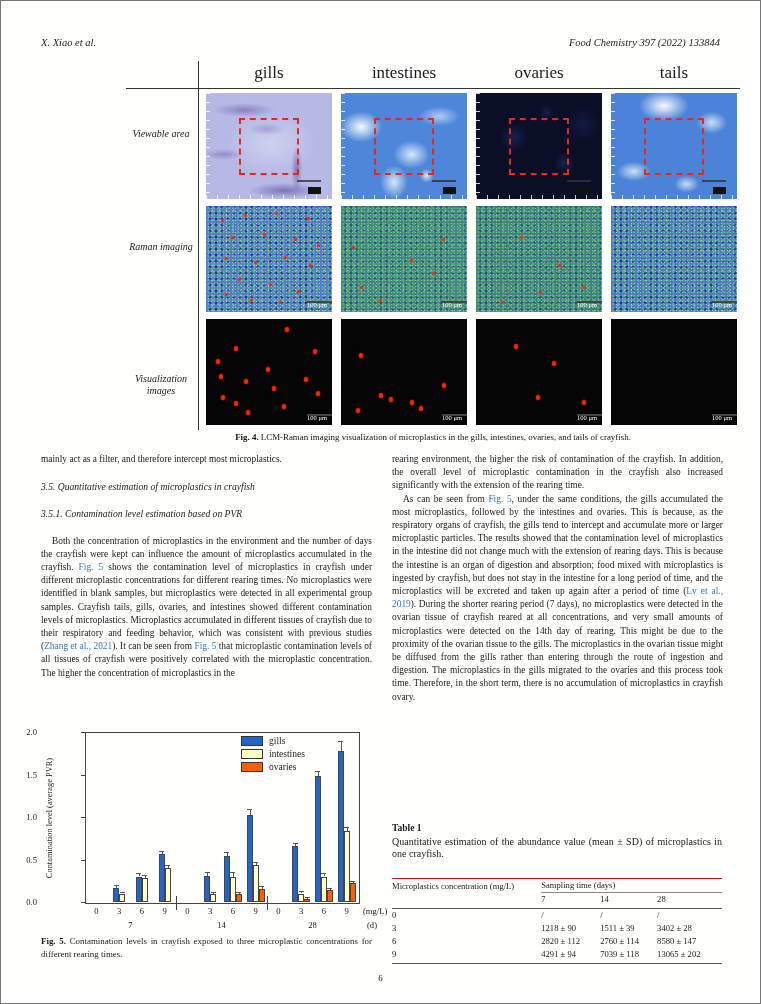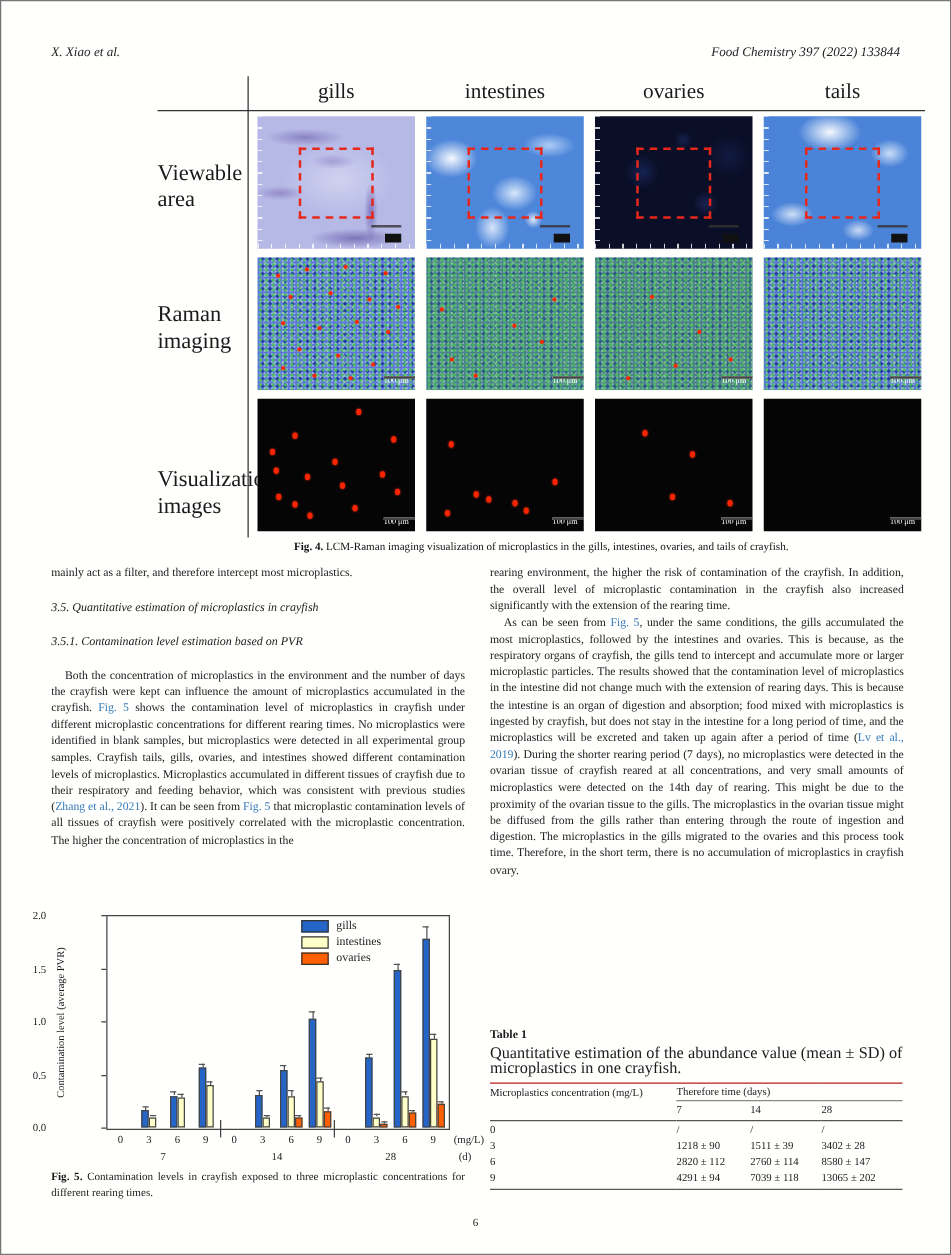--- a/index.html
+++ b/index.html
@@ -9,21 +9,21 @@
   .hdr{position:absolute;top:36px;font-size:10.5px;font-style:italic;color:#222;}
   .hdr-left{left:40px;}
   .hdr-right{right:40px;}
 
   
   .fig4{position:absolute;left:125px;top:60px;width:614px;height:394px;}
   .f4-heads{position:absolute;left:80px;top:2px;display:grid;grid-template-columns:repeat(4,126px);gap:9px;}
   .f4-heads div{text-align:center;font-size:17px;}
   .f4-hline{position:absolute;left:0;top:27px;width:614px;height:0;border-top:1.5px solid #333;}
   .f4-vline{position:absolute;left:72px;top:0;height:369px;width:0;border-left:1.5px solid #333;}
-  .f4-rowlabel{position:absolute;left:0;width:70px;text-align:left;font-size:18px;line-height:1.15;}
+  .f4-rowlabel{position:absolute;left:0;width:70px;text-align:center;font-size:10px;line-height:1.15;font-style:italic;}
   .f4-grid{position:absolute;left:80px;top:32px;}
   .f4-row{display:grid;grid-template-columns:repeat(4,126px);gap:9px;margin-bottom:7px;}
   .panel{position:relative;width:126px;height:106px;overflow:hidden;}
   .redbox{position:absolute;left:26%;top:24%;width:45%;height:50%;border:2px dashed #e6281c;}
   .v-scalebar{position:absolute;right:9%;bottom:16%;width:24px;height:2px;background:#333;opacity:.8;}
   .v-scalebox{position:absolute;right:9%;bottom:5%;width:13px;height:7px;background:#111;}
   .ruler-l{position:absolute;left:0;top:0;bottom:0;width:4px;
      background:repeating-linear-gradient(to bottom, rgba(255,255,255,.8) 0 1px, transparent 1px 9px);}
   .ruler-b{position:absolute;left:0;right:0;bottom:0;height:4px;
      background:repeating-linear-gradient(to right, rgba(255,255,255,.8) 0 1px, transparent 1px 11px);}
@@ -95,21 +95,21 @@
   .unit{position:absolute;font-size:8.6px;}
   .legend{position:absolute;left:200px;top:15px;}
   .leg-item{display:flex;align-items:center;height:13px;}
   .leg-sw{width:22px;height:10px;border:1px solid #333;margin-right:6px;box-sizing:border-box;}
   .leg-lb{font-size:9.5px;}
   .fig5cap{position:absolute;left:40px;top:934px;width:331px;font-size:8.9px;line-height:12.6px;text-align:justify;}
 
   
   .tbl-block{position:absolute;left:391px;top:822px;width:330px;}
   .tbl-title{font-size:9.5px;font-weight:bold;margin-bottom:3px;}
-  .tbl-cap{font-size:13px;line-height:11.8px;text-align:justify;margin-bottom:6px;}
+  .tbl-cap{font-size:10px;line-height:11.8px;text-align:justify;margin-bottom:18px;}
   table.t1{border-collapse:collapse;width:330px;font-size:8.6px;}
   table.t1 th, table.t1 td{font-weight:normal;text-align:left;padding:1.5px 2px 1.5px 0;vertical-align:bottom;}
   .t1 .rule-top{border-top:1px solid #b91c1c;}
   .t1 .grp{border-bottom:1px solid #888;}
   .t1 .rule-mid{border-bottom:1.2px solid #555;}
   .t1 .rule-bot{border-bottom:1px solid #555;}
   .c0{width:150px;}
   .c1{width:58px;} .c2{width:56px;} .c3{width:64px;}
   .pageno{position:absolute;left:0;right:0;top:972px;text-align:center;font-size:8.8px;}
 </style>
@@ -413,21 +413,21 @@
     <span>Contamination levels in crayfish exposed to three microplastic concentrations for different rearing times.</span>
   </div>
 
   <div class="tbl-block">
     <div class="tbl-title">Table 1</div>
     <div class="tbl-cap">Quantitative estimation of the abundance value (mean ± SD) of microplastics in one crayfish.</div>
     <table class="t1">
       <thead>
         <tr>
           <th class="c0 rule-top">Microplastics concentration (mg/L)</th>
-          <th class="rule-top grp" colspan="3">Therefore time (days)</th>
+          <th class="rule-top grp" colspan="3">Sampling time (days)</th>
         </tr>
         <tr>
           <th class="c0"></th>
           <th class="c1">7</th>
           <th class="c2">14</th>
           <th class="c3">28</th>
         </tr>
         <tr>
             <td colspan="4" class="rule-mid" style="padding:0;height:2px;"></td>
           </tr>

